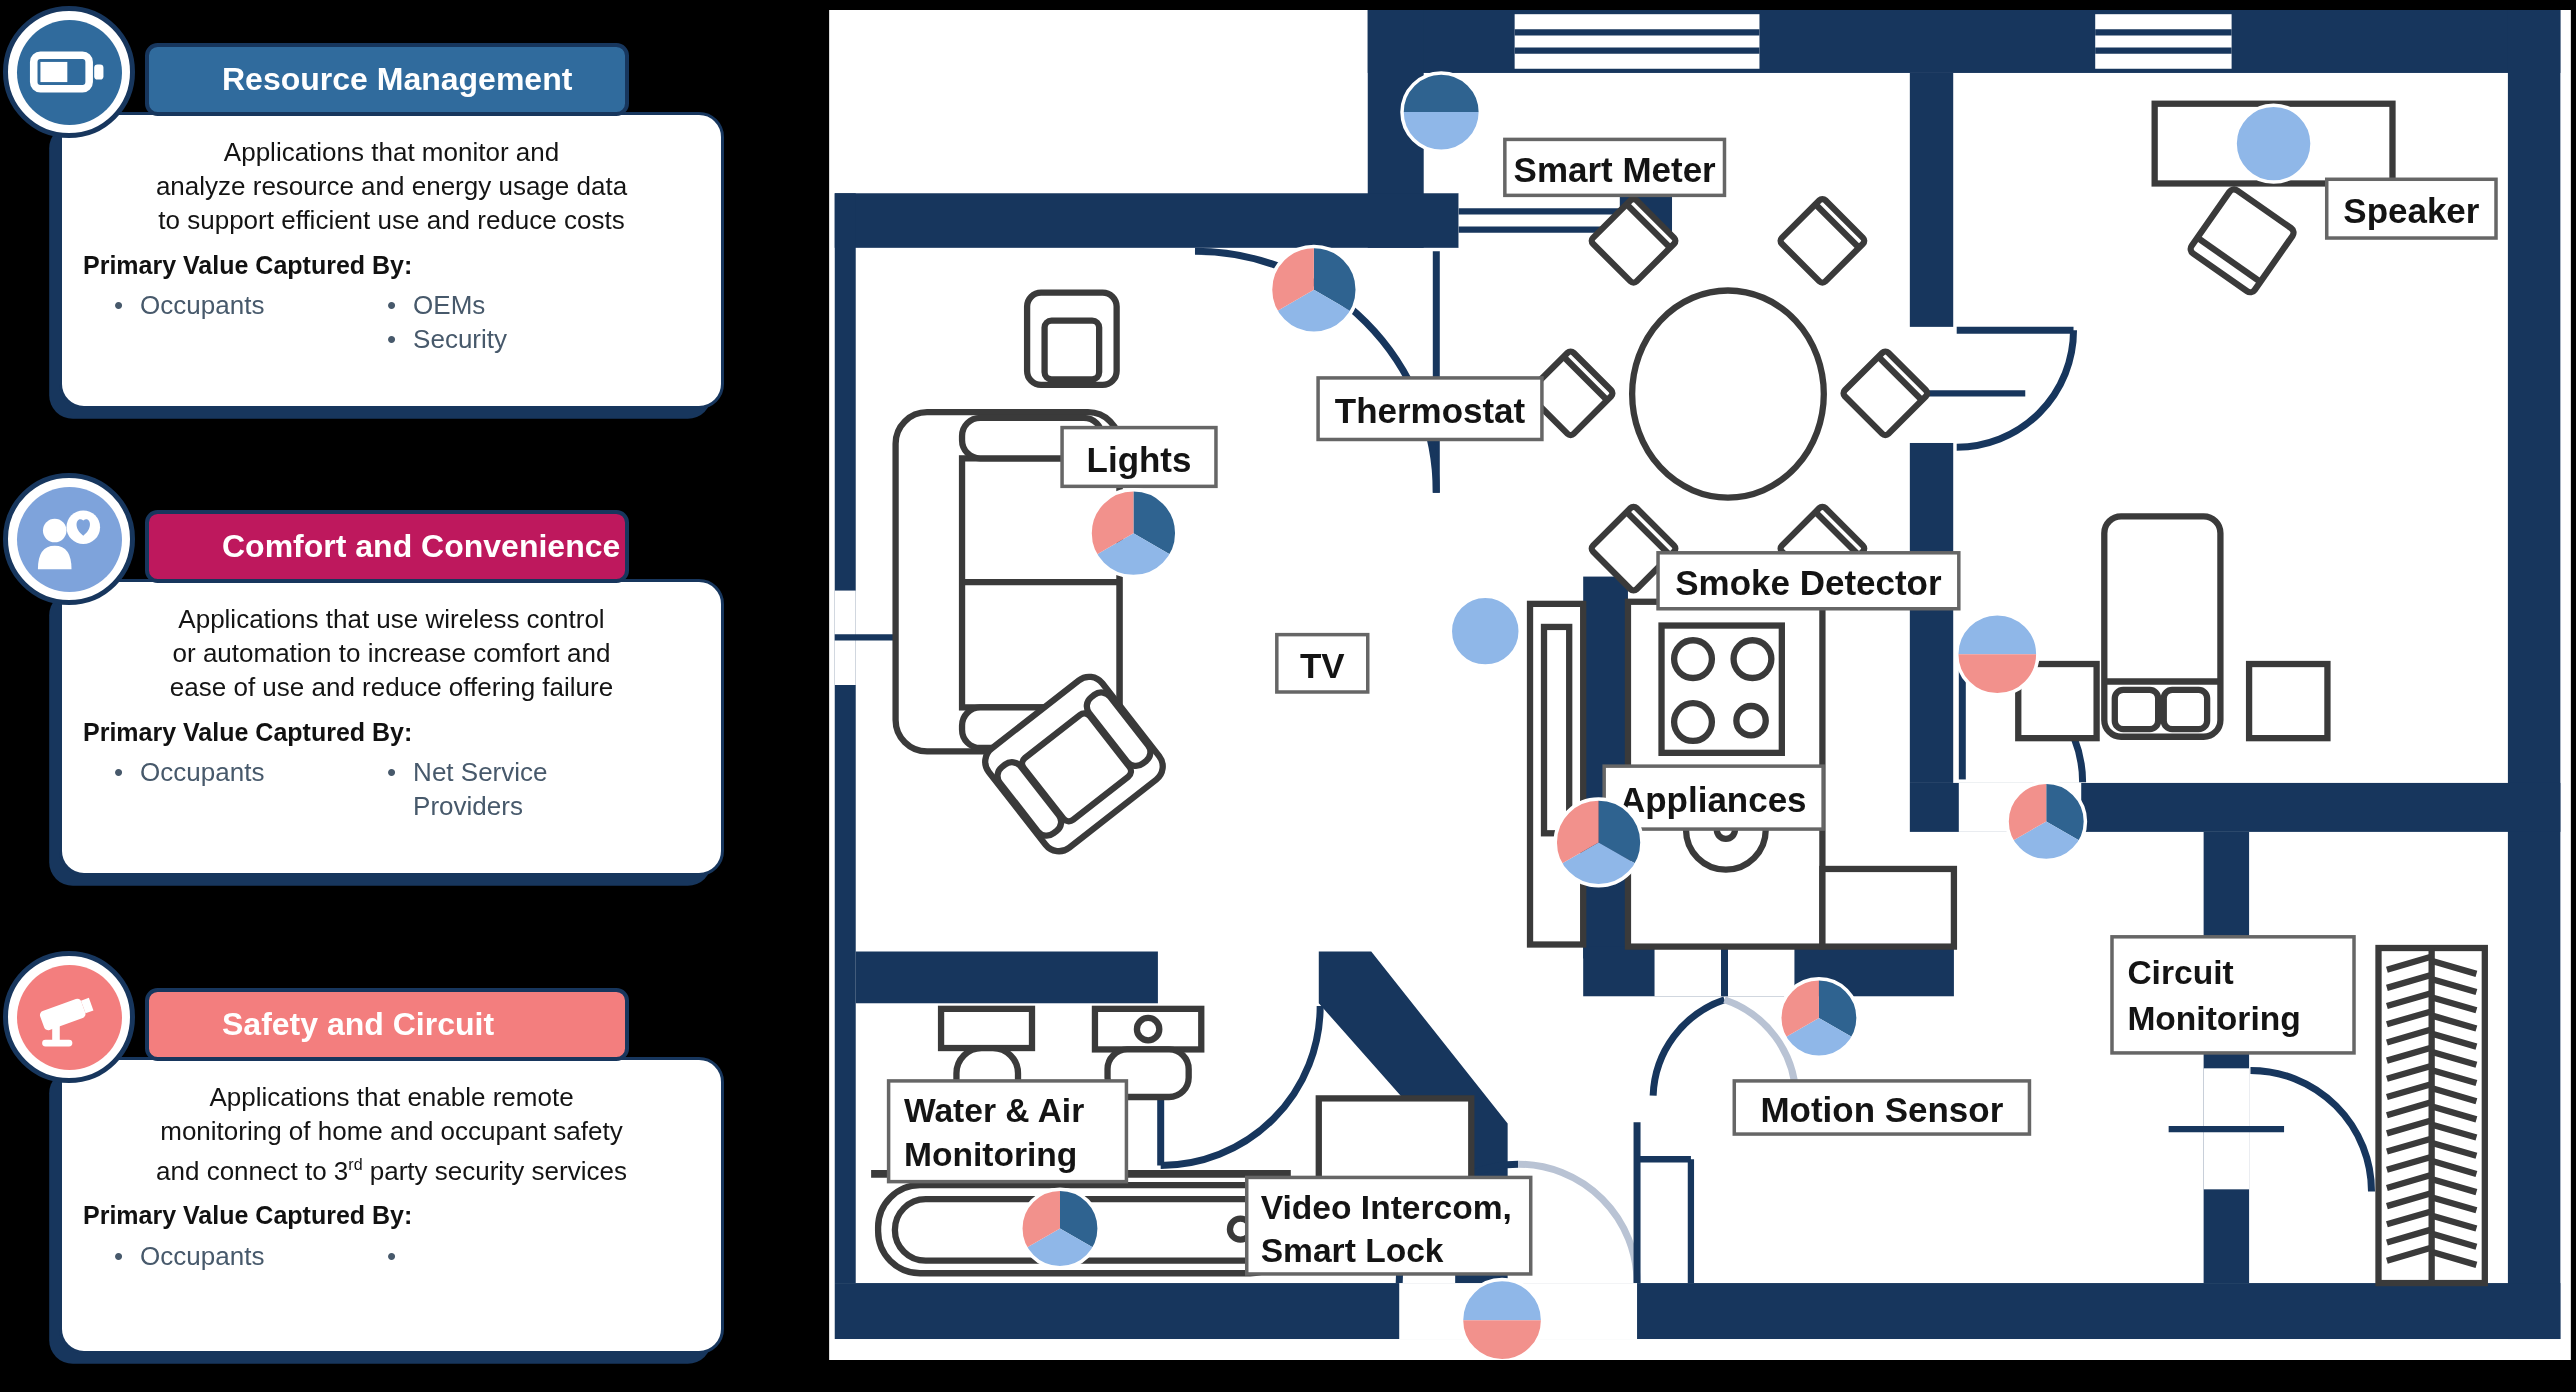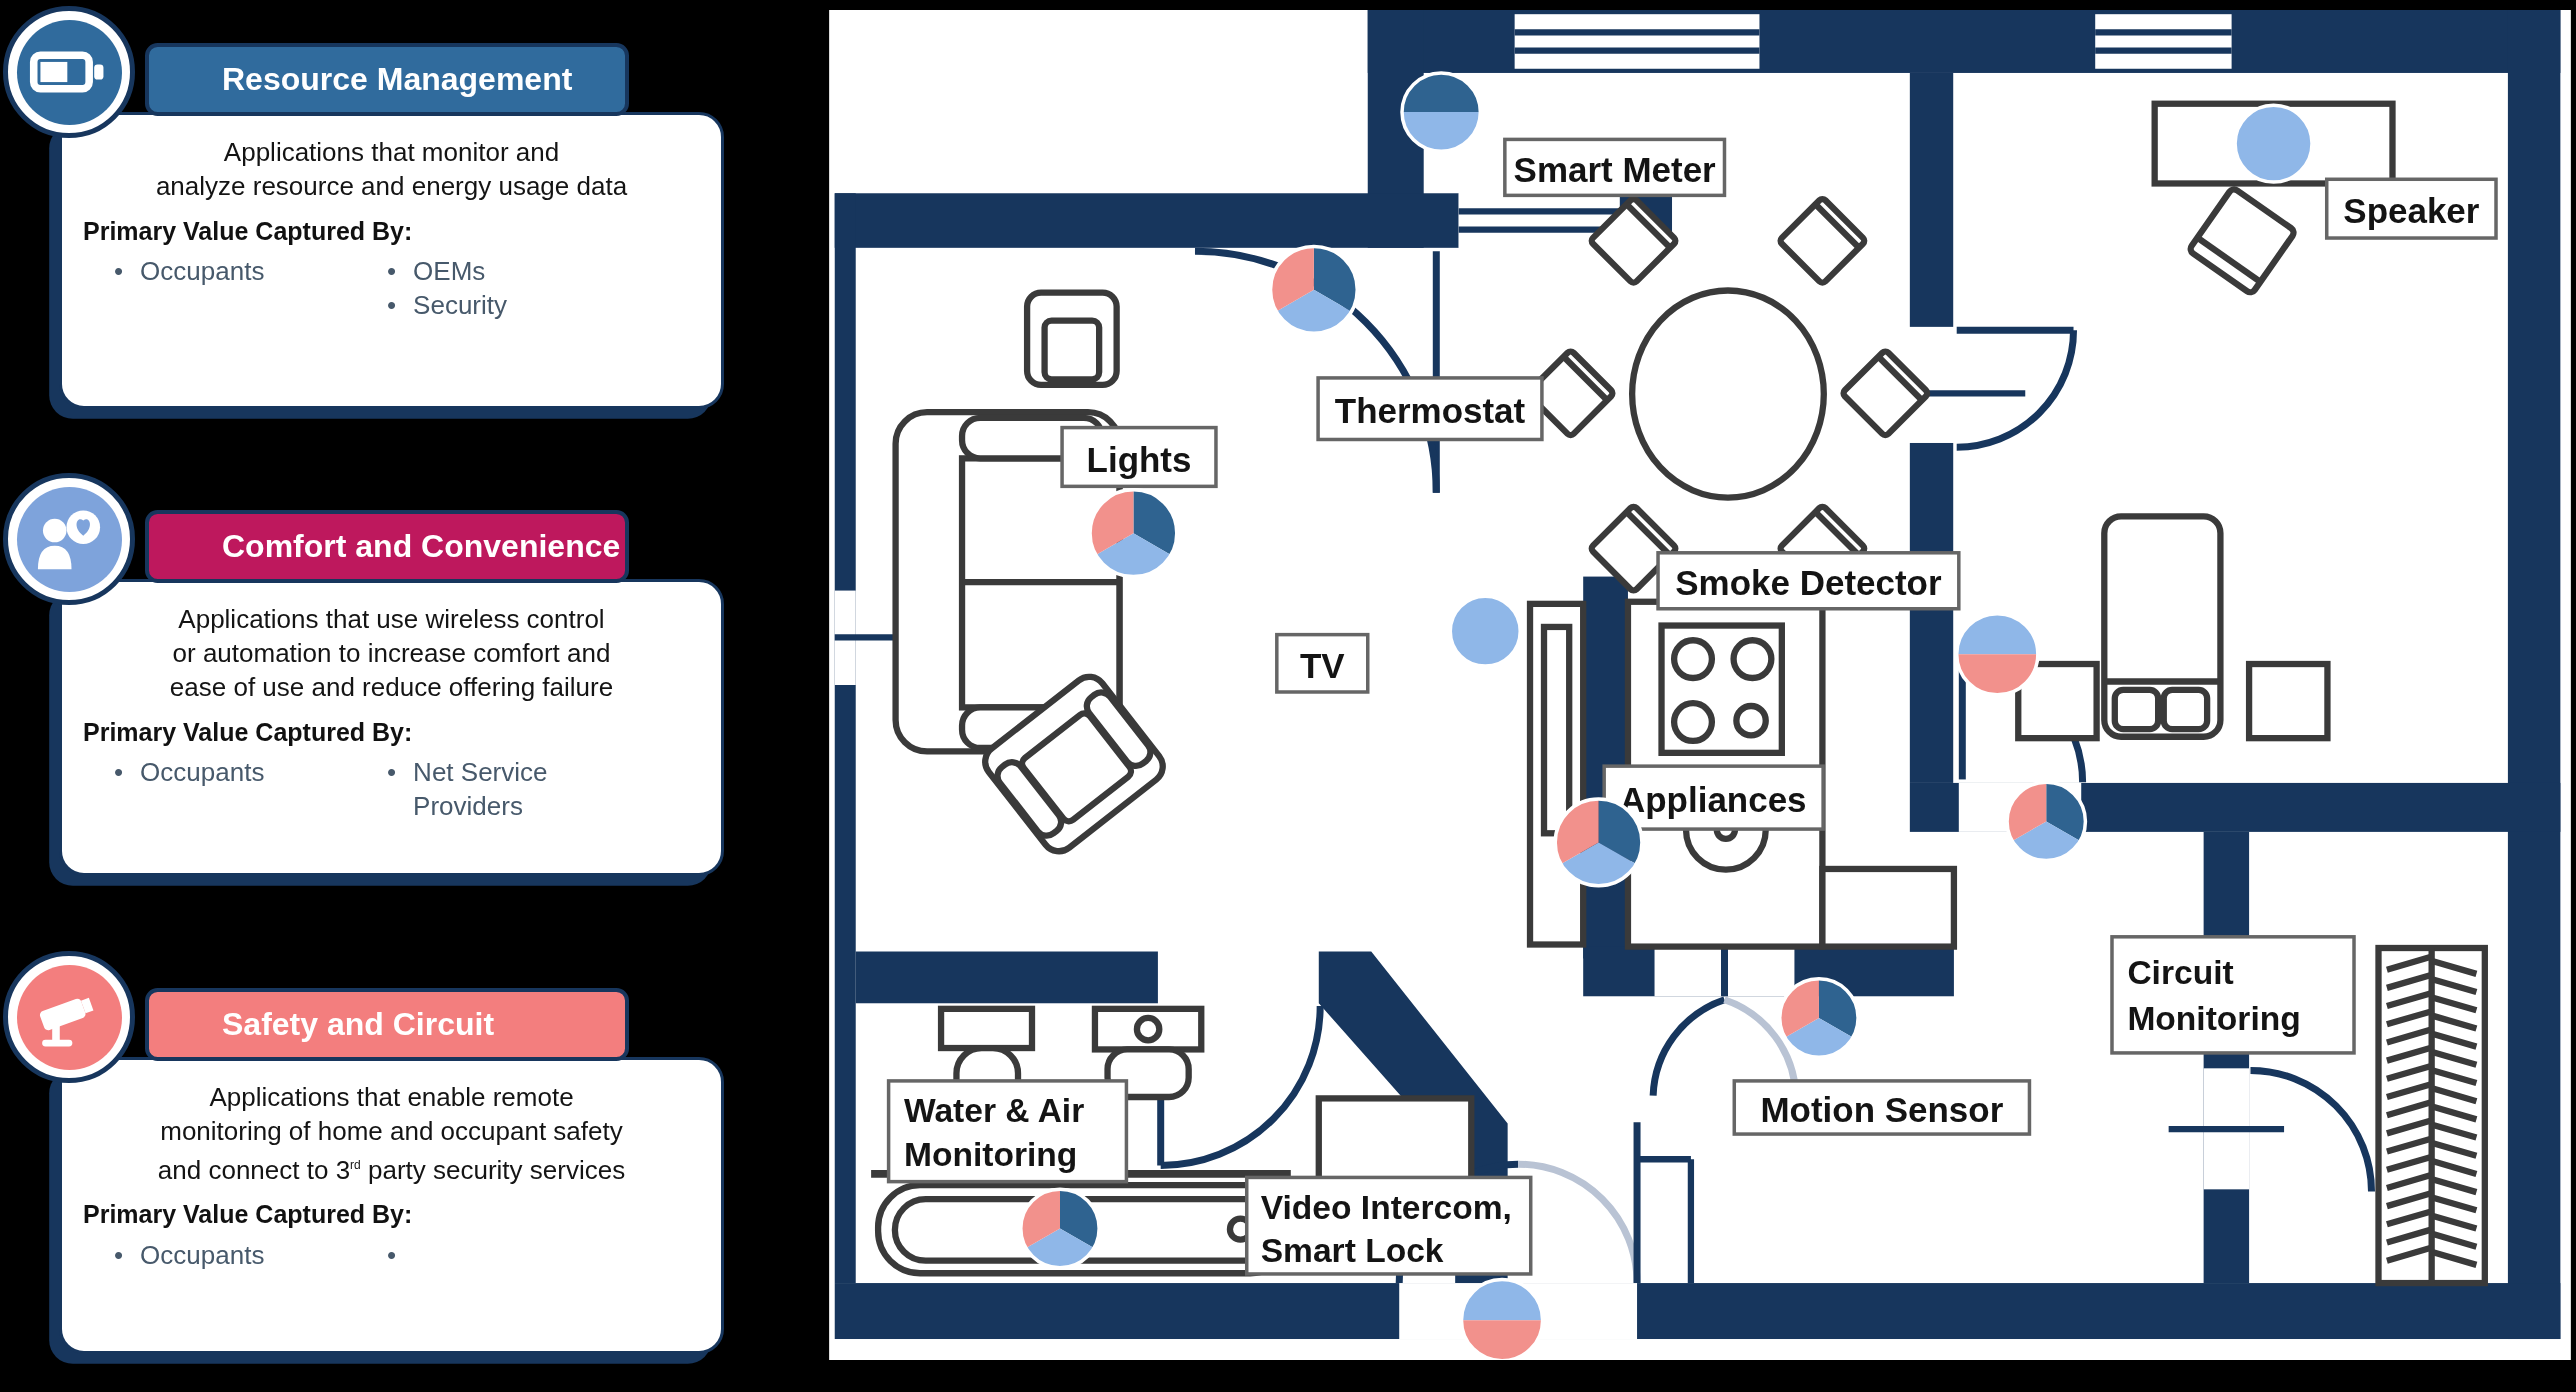--- a/index.html
+++ b/index.html
@@ -11,21 +11,21 @@
   .icon-badge{position:absolute;left:-56px;top:-37px;width:122px;height:122px;background:#fff;
               border:5.6px solid #17365D;border-radius:50%;display:flex;align-items:center;justify-content:center;z-index:3;}
   .icon-inner{width:105px;height:105px;border-radius:50%;display:flex;align-items:center;justify-content:center;}
   .card-header{position:absolute;left:86px;top:0;width:484px;height:73px;border:4.2px solid #17365D;
                border-radius:12.6px;box-sizing:border-box;z-index:2;}
   .card-header span{display:block;padding-left:73px;line-height:64px;font-size:32px;font-weight:bold;color:#fff;white-space:nowrap;}
   .card-body{position:absolute;left:0;top:69px;width:665px;height:297px;background:#fff;border:3.5px solid #17365D;
              border-radius:25px;box-sizing:border-box;box-shadow:-11.2px 11.2px 0 -1.4px #17365D;z-index:1;}
   .desc{margin-top:19.6px;text-align:center;font-size:26px;line-height:34px;color:#141414;}
   .desc div{white-space:nowrap;}
-  .desc sup{font-size:12px;vertical-align:super;margin-top:31px;}
+  .desc sup{font-size:16px;vertical-align:super;margin-top:31px;}
   .pvcb{margin-top:14px;padding-left:21px;font-size:25px;font-weight:bold;color:#111;}
   .bullets{position:relative;margin-top:8.4px;height:91px;}
   .bcol{position:absolute;top:0;}
   .bcol.c1{left:52px;width:231px;}
   .bcol.c2{left:325px;width:238px;}
   .bullet{display:flex;font-size:26px;line-height:34px;color:#47596B;}
   .bullet .dot{margin-right:17px;color:#47596B;}
 
   
   svg text{font-family:"Liberation Sans",sans-serif;font-weight:bold;fill:#141414;}
@@ -56,20 +56,21 @@
         </svg>
       </div>
     </div>
     <div class="card-header" style="background:#306B9D">
       <span>Resource Management</span>
     </div>
     <div class="card-body">
       <div class="desc">
         <div>Applications that monitor and</div>
         <div>analyze resource and energy usage data</div>
+        <div>to support efficient use and reduce costs</div>
       </div>
       <div class="pvcb">Primary Value Captured By:</div>
       <div class="bullets">
         <div class="bcol c1">
           <div class="bullet">
               <span class="dot">•</span>
               <span>Occupants</span>
             </div>
         </div>
         <div class="bcol c2">

